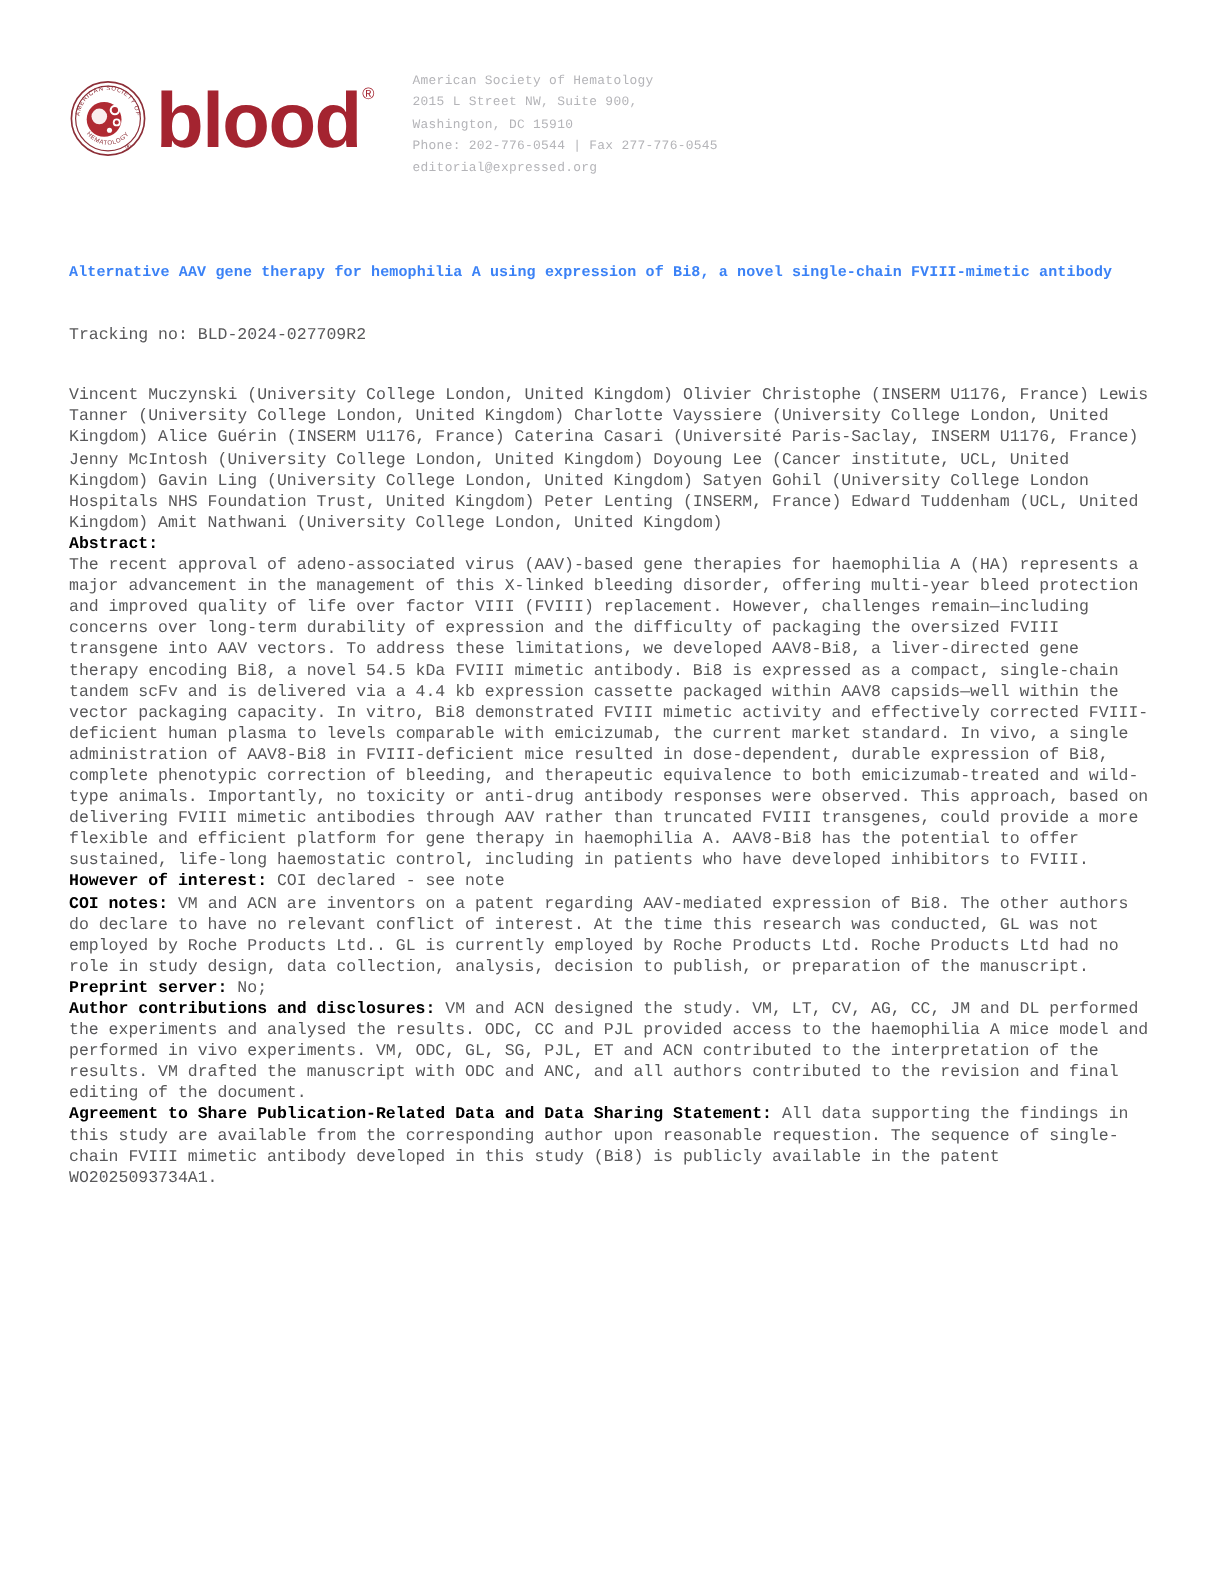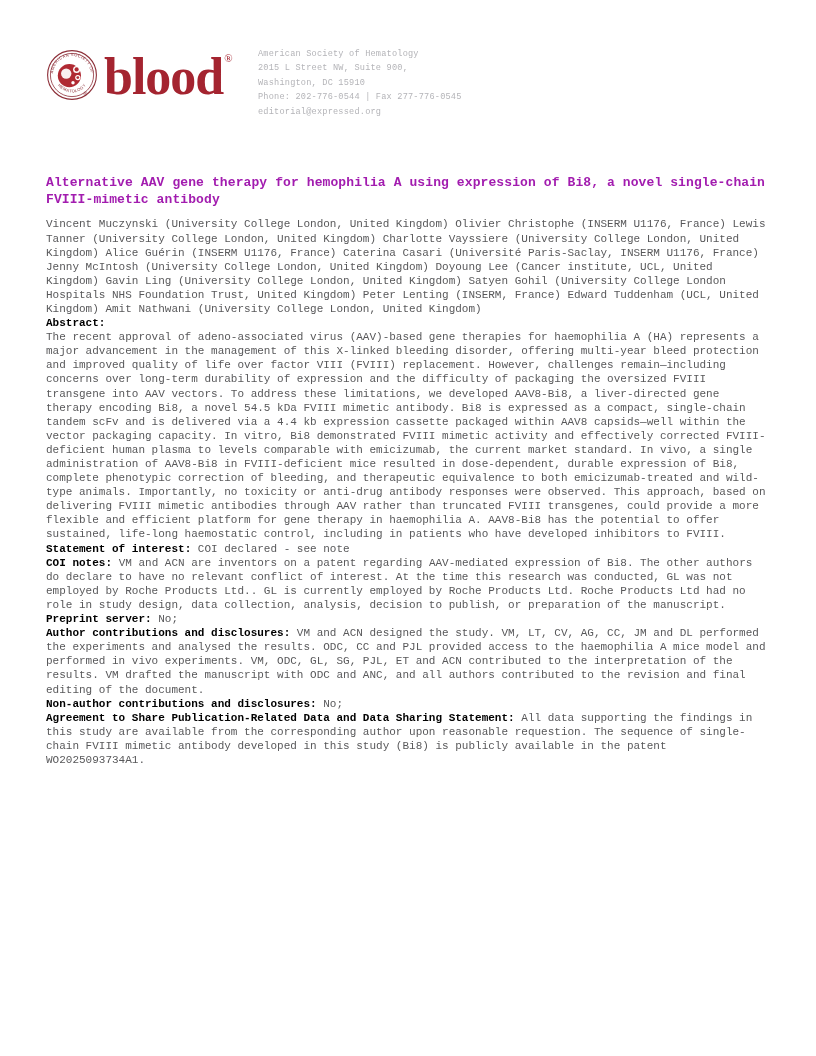--- a/index.html
+++ b/index.html
@@ -40,67 +40,67 @@
   .ash-seal {
     width: 52px;
     height: 52px;
     position: relative;
     flex: 0 0 52px;
   }
   .ash-seal svg { display: block; }
   .wordmark {
     position: relative;
     margin-left: 6px;
-    font-family: Liberation Serif, serif;
+    font-family: Liberation Sans, sans-serif;
     font-size: 52px;
-    line-height: 56px;
+    line-height: 66px;
     font-weight: 700;
     color: #a42430;
     letter-spacing: -1px;
   }
   .wordmark .reg {
     font-size: 11px;
     vertical-align: super;
     position: relative;
     top: -14px;
     left: 1px;
     font-weight: 400;
   }
   .address {
-    margin-left: 6px;
+    margin-left: 23px;
     padding-top: 3px;
     font-size: 8.6px;
     line-height: 14.4px;
     color: #b4b4b8;
     letter-spacing: 0.2px;
   }
   .address .line { white-space: pre; }
 
   
   .content {
     padding-top: 66px;
     font-size: 11px;
     line-height: 14.1px;
   }
   .doc-title {
-    font-size: 13px;
+    font-size: 10px;
     line-height: 17.2px;
     font-weight: 700;
-    color: #a21caf;
+    color: #3b82f6;
     letter-spacing: 0.1px;
     margin: 0;
   }
   .tracking {
     margin-top: 26px;
     font-size: 11px;
     line-height: 14.1px;
     color: #58585a;
   }
   .authors {
-    margin-top: 9px;
+    margin-top: 26px;
     font-size: 11px;
     line-height: 14.1px;
     color: #58585a;
     text-align: left;
   }
   .section {
   }
   .sec-head {
     font-weight: 700;
     color: #000000;
@@ -156,46 +156,44 @@
       <div class="line">Washington, DC 15910</div>
       <div class="line">Phone: 202-776-0544 | Fax 277-776-0545</div>
       <div class="line">editorial@expressed.org</div>
     </div>
   </div>
 
   <div class="content">
 
     <h1 class="doc-title">Alternative AAV gene therapy for hemophilia A using expression of Bi8, a novel single-chain FVIII-mimetic antibody</h1>
 
+    <p class="tracking"><span>Tracking no: </span><span>BLD-2024-027709R2</span></p>
 
     <p class="authors">Vincent Muczynski (University College London, United Kingdom) Olivier Christophe (INSERM U1176, France) Lewis Tanner (University College London, United Kingdom) Charlotte Vayssiere (University College London, United Kingdom) Alice Guérin (INSERM U1176, France) Caterina Casari (Université Paris-Saclay, INSERM U1176, France) Jenny McIntosh (University College London, United Kingdom) Doyoung Lee (Cancer institute, UCL, United Kingdom) Gavin Ling (University College London, United Kingdom) Satyen Gohil (University College London Hospitals NHS Foundation Trust, United Kingdom) Peter Lenting (INSERM, France) Edward Tuddenham (UCL, United Kingdom) Amit Nathwani (University College London, United Kingdom)</p>
 
     <div class="section">
       <div class="sec-head">Abstract:</div>
       <p class="block-text">The recent approval of adeno-associated virus (AAV)-based gene therapies for haemophilia A (HA) represents a major advancement in the management of this X-linked bleeding disorder, offering multi-year bleed protection and improved quality of life over factor VIII (FVIII) replacement. However, challenges remain—including concerns over long-term durability of expression and the difficulty of packaging the oversized FVIII transgene into AAV vectors. To address these limitations, we developed AAV8-Bi8, a liver-directed gene therapy encoding Bi8, a novel 54.5 kDa FVIII mimetic antibody. Bi8 is expressed as a compact, single-chain tandem scFv and is delivered via a 4.4 kb expression cassette packaged within AAV8 capsids—well within the vector packaging capacity. In vitro, Bi8 demonstrated FVIII mimetic activity and effectively corrected FVIII-deficient human plasma to levels comparable with emicizumab, the current market standard. In vivo, a single administration of AAV8-Bi8 in FVIII-deficient mice resulted in dose-dependent, durable expression of Bi8, complete phenotypic correction of bleeding, and therapeutic equivalence to both emicizumab-treated and wild-type animals. Importantly, no toxicity or anti-drug antibody responses were observed. This approach, based on delivering FVIII mimetic antibodies through AAV rather than truncated FVIII transgenes, could provide a more flexible and efficient platform for gene therapy in haemophilia A. AAV8-Bi8 has the potential to offer sustained, life-long haemostatic control, including in patients who have developed inhibitors to FVIII.</p>
     </div>
 
     <div class="section">
-      <p class="block-text"><span class="sec-head">Statement of interest</span><span class="sec-head">: </span><span class="sec-body">COI declared - see note</span></p>
+      <p class="block-text"><span class="sec-head">However of interest</span><span class="sec-head">: </span><span class="sec-body">COI declared - see note</span></p>
     </div>
 
     <div class="section">
       <p class="block-text"><span class="sec-head">COI notes</span><span class="sec-head">: </span><span class="sec-body">VM and ACN are inventors on a patent regarding AAV-mediated expression of Bi8. The other authors do declare to have no relevant conflict of interest. At the time this research was conducted, GL was not employed by Roche Products Ltd.. GL is currently employed by Roche Products Ltd. Roche Products Ltd had no role in study design, data collection, analysis, decision to publish, or preparation of the manuscript.</span></p>
     </div>
 
     <div class="section">
       <p class="block-text"><span class="sec-head">Preprint server</span><span class="sec-head">: </span><span class="sec-body">No;</span></p>
     </div>
 
     <div class="section">
       <p class="block-text"><span class="sec-head">Author contributions and disclosures</span><span class="sec-head">: </span><span class="sec-body">VM and ACN designed the study. VM, LT, CV, AG, CC, JM and DL performed the experiments and analysed the results. ODC, CC and PJL provided access to the haemophilia A mice model and performed in vivo experiments. VM, ODC, GL, SG, PJL, ET and ACN contributed to the interpretation of the results. VM drafted the manuscript with ODC and ANC, and all authors contributed to the revision and final editing of the document.</span></p>
     </div>
 
-    <div class="section">
-      <p class="block-text"><span class="sec-head">Non-author contributions and disclosures</span><span class="sec-head">: </span><span class="sec-body">No;</span></p>
-    </div>
 
     <div class="section">
       <p class="block-text"><span class="sec-head">Agreement to Share Publication-Related Data and Data Sharing Statement</span><span class="sec-head">: </span><span class="sec-body">All data supporting the findings in this study are available from the corresponding author upon reasonable requestion. The sequence of single-chain FVIII mimetic antibody developed in this study (Bi8) is publicly available in the patent WO2025093734A1.</span></p>
     </div>
 
   </div>
 </div>
 
 </body></html>

